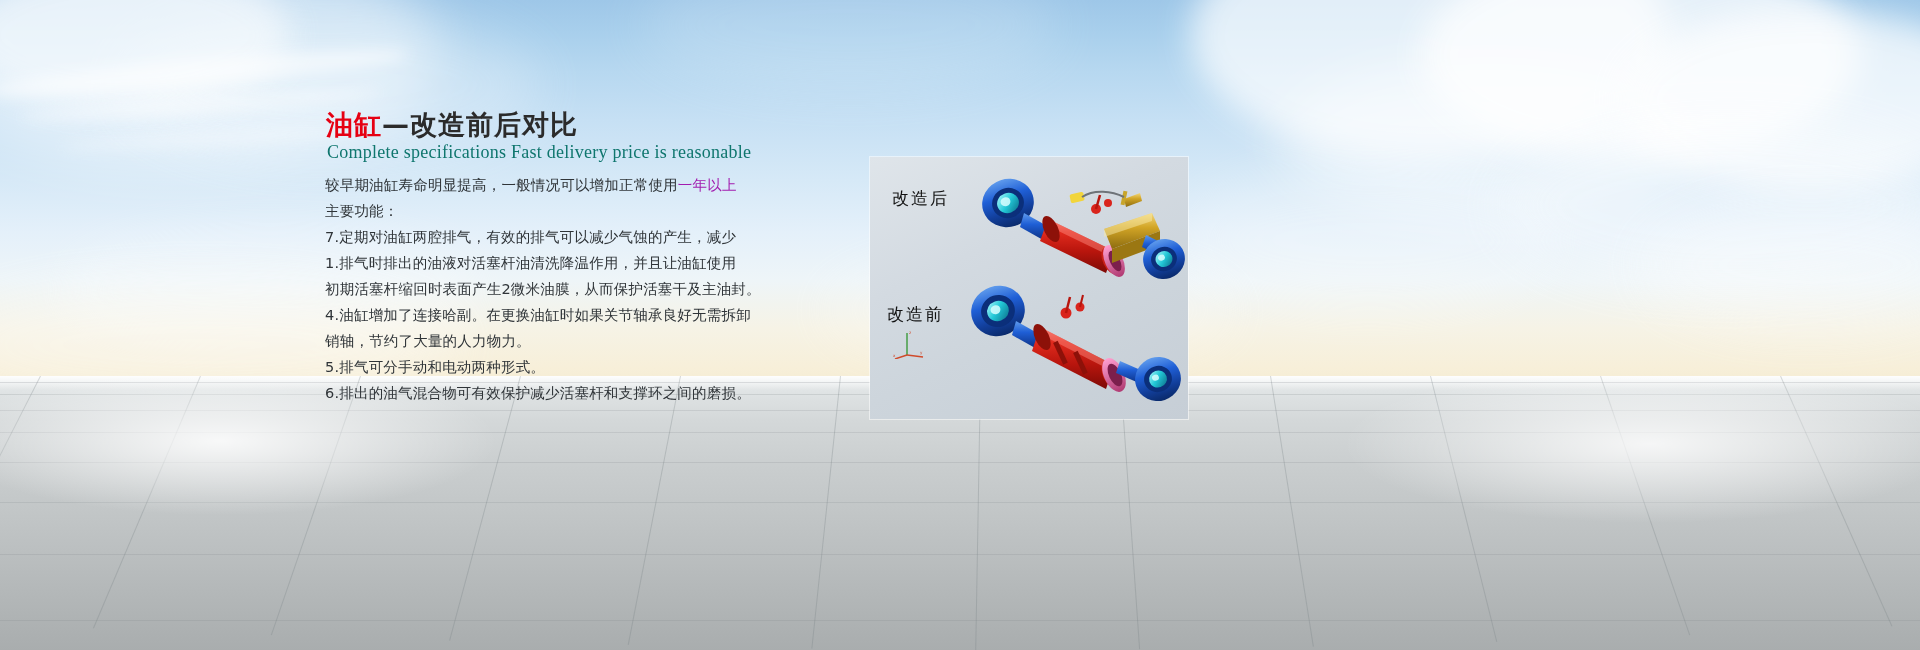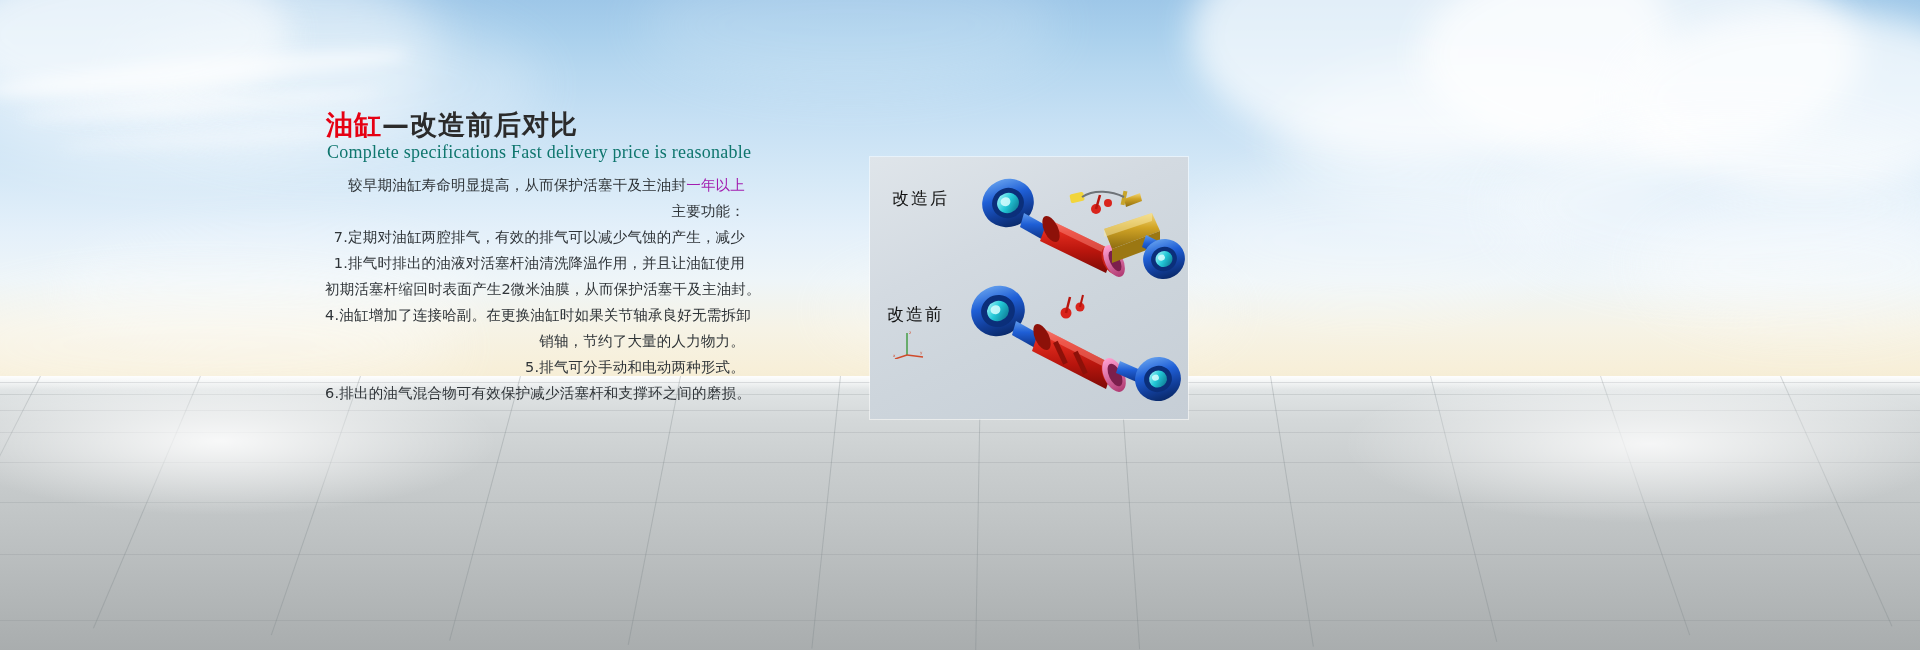--- a/index.html
+++ b/index.html
@@ -46,21 +46,21 @@
   }
   .gh { position:absolute; left:0; width:100%; height:1px; background:rgba(120,128,132,0.40); }
   .gv { position:absolute; top:0; height:100%; width:1px; background:rgba(120,128,132,0.30);
         transform-origin:top center; }
   .glow-l { position:absolute; left:-60px; top:-10px; width:560px; height:150px;
             background:radial-gradient(ellipse at center, rgba(255,255,255,0.85), rgba(255,255,255,0) 70%); }
   .glow-r { position:absolute; right:-40px; top:-12px; width:620px; height:160px;
             background:radial-gradient(ellipse at center, rgba(255,255,255,0.8), rgba(255,255,255,0) 70%); }
 
   
-  .content { position:absolute; left:0; top:0; width:1920px; height:650px;text-align:right; }
+  .content { position:absolute; left:0; top:0; width:1920px; height:650px; }
 
   .headline {
     position:absolute; left:326px; top:110px;
     font-family:"DejaVu Sans","Liberation Sans",sans-serif;
     font-size:27px; font-weight:bold; letter-spacing:1px;
     white-space:nowrap; line-height:1.1;
   }
   .headline .hl-red { color:#e60012; }
   .headline .hl-dark { color:#2b2b2b; }
 
@@ -152,21 +152,21 @@
 
 <div class="content">
 
   <h1 class="headline">
     <span class="hl-red">油缸</span><span class="hl-dark">—改造前后对比</span>
   </h1>
 
   <div class="subtitle">Complete specifications Fast delivery price is reasonable</div>
 
   <div class="body-list">
-      <div class="bline"><span>较早期油缸寿命明显提高，从而保护活塞干及主油封</span><span class="accent">一年以上</span></div>
+      <div class="bline"><span>较早期油缸寿命明显提高，一般情况可以增加正常使用</span><span class="accent">一年以上</span></div>
       <div class="bline"><span>主要功能：</span></div>
       <div class="bline"><span>7.定期对油缸两腔排气，有效的排气可以减少气蚀的产生，减少</span></div>
       <div class="bline"><span>1.排气时排出的油液对活塞杆油清洗降温作用，并且让油缸使用</span></div>
       <div class="bline"><span>初期活塞杆缩回时表面产生2微米油膜，从而保护活塞干及主油封。</span></div>
       <div class="bline"><span>4.油缸增加了连接哈副。在更换油缸时如果关节轴承良好无需拆卸</span></div>
       <div class="bline"><span>销轴，节约了大量的人力物力。</span></div>
       <div class="bline"><span>5.排气可分手动和电动两种形式。</span></div>
       <div class="bline"><span>6.排出的油气混合物可有效保护减少活塞杆和支撑环之间的磨损。</span></div>
     </div>
 

